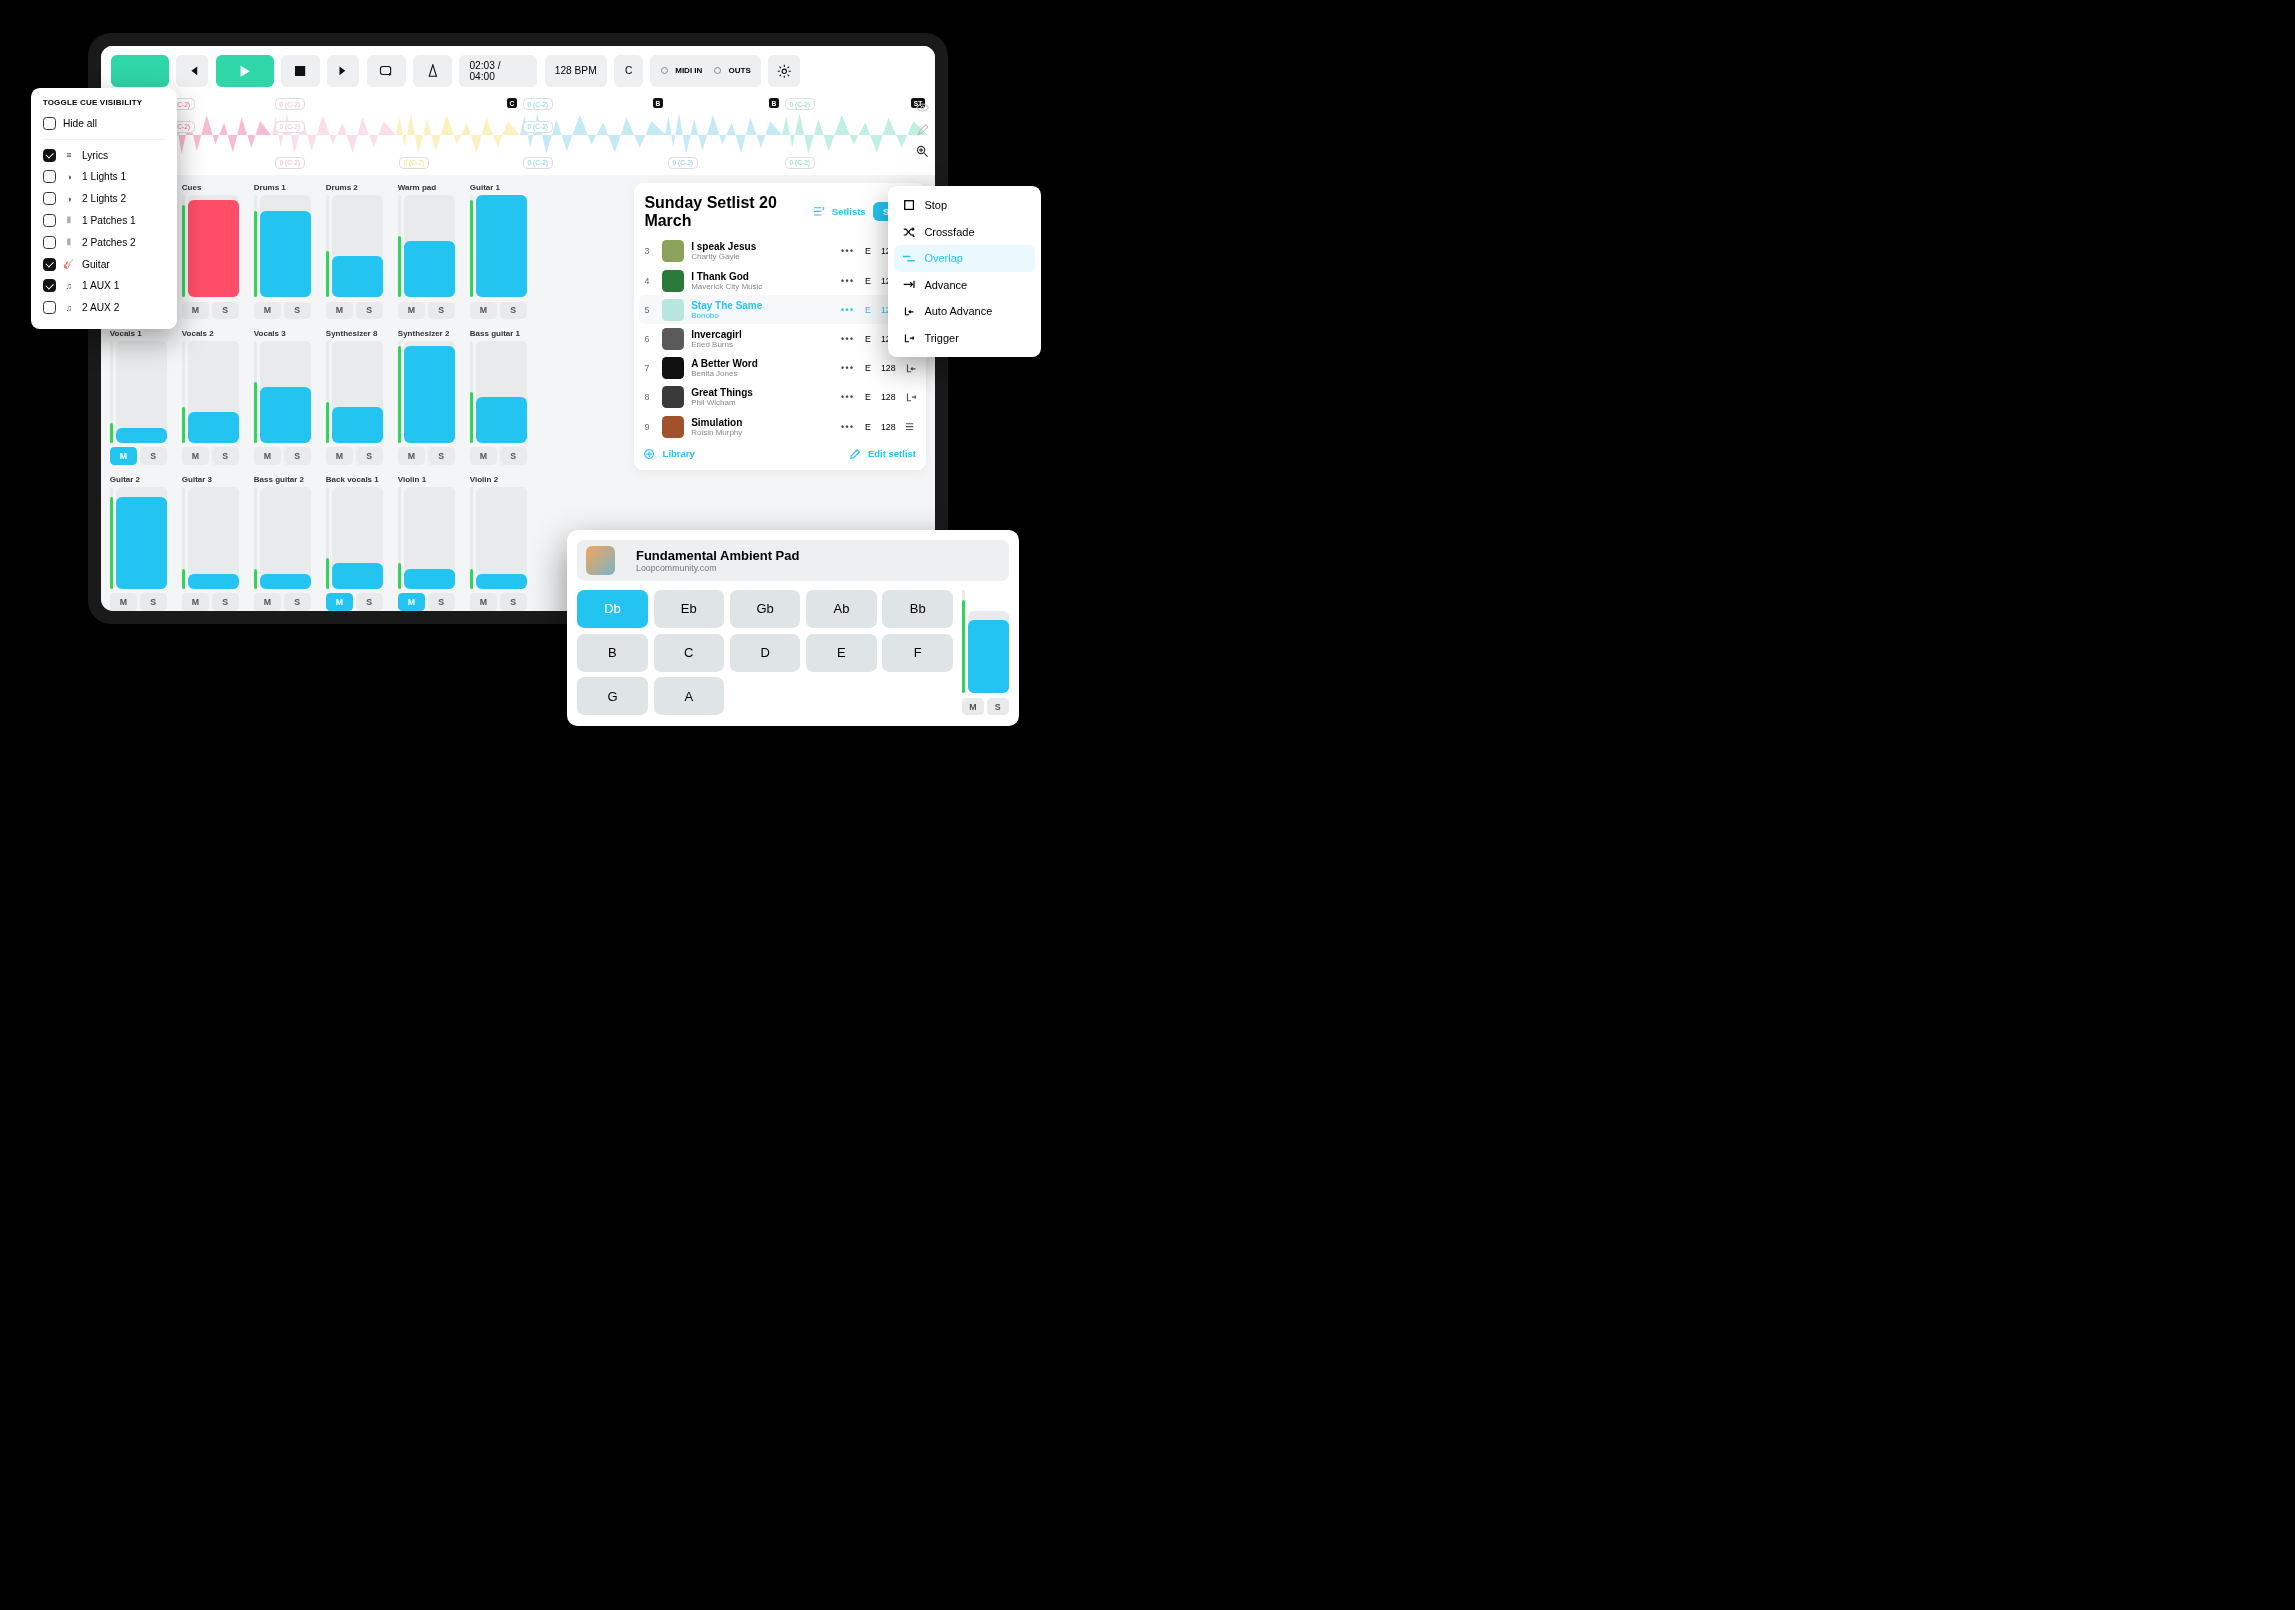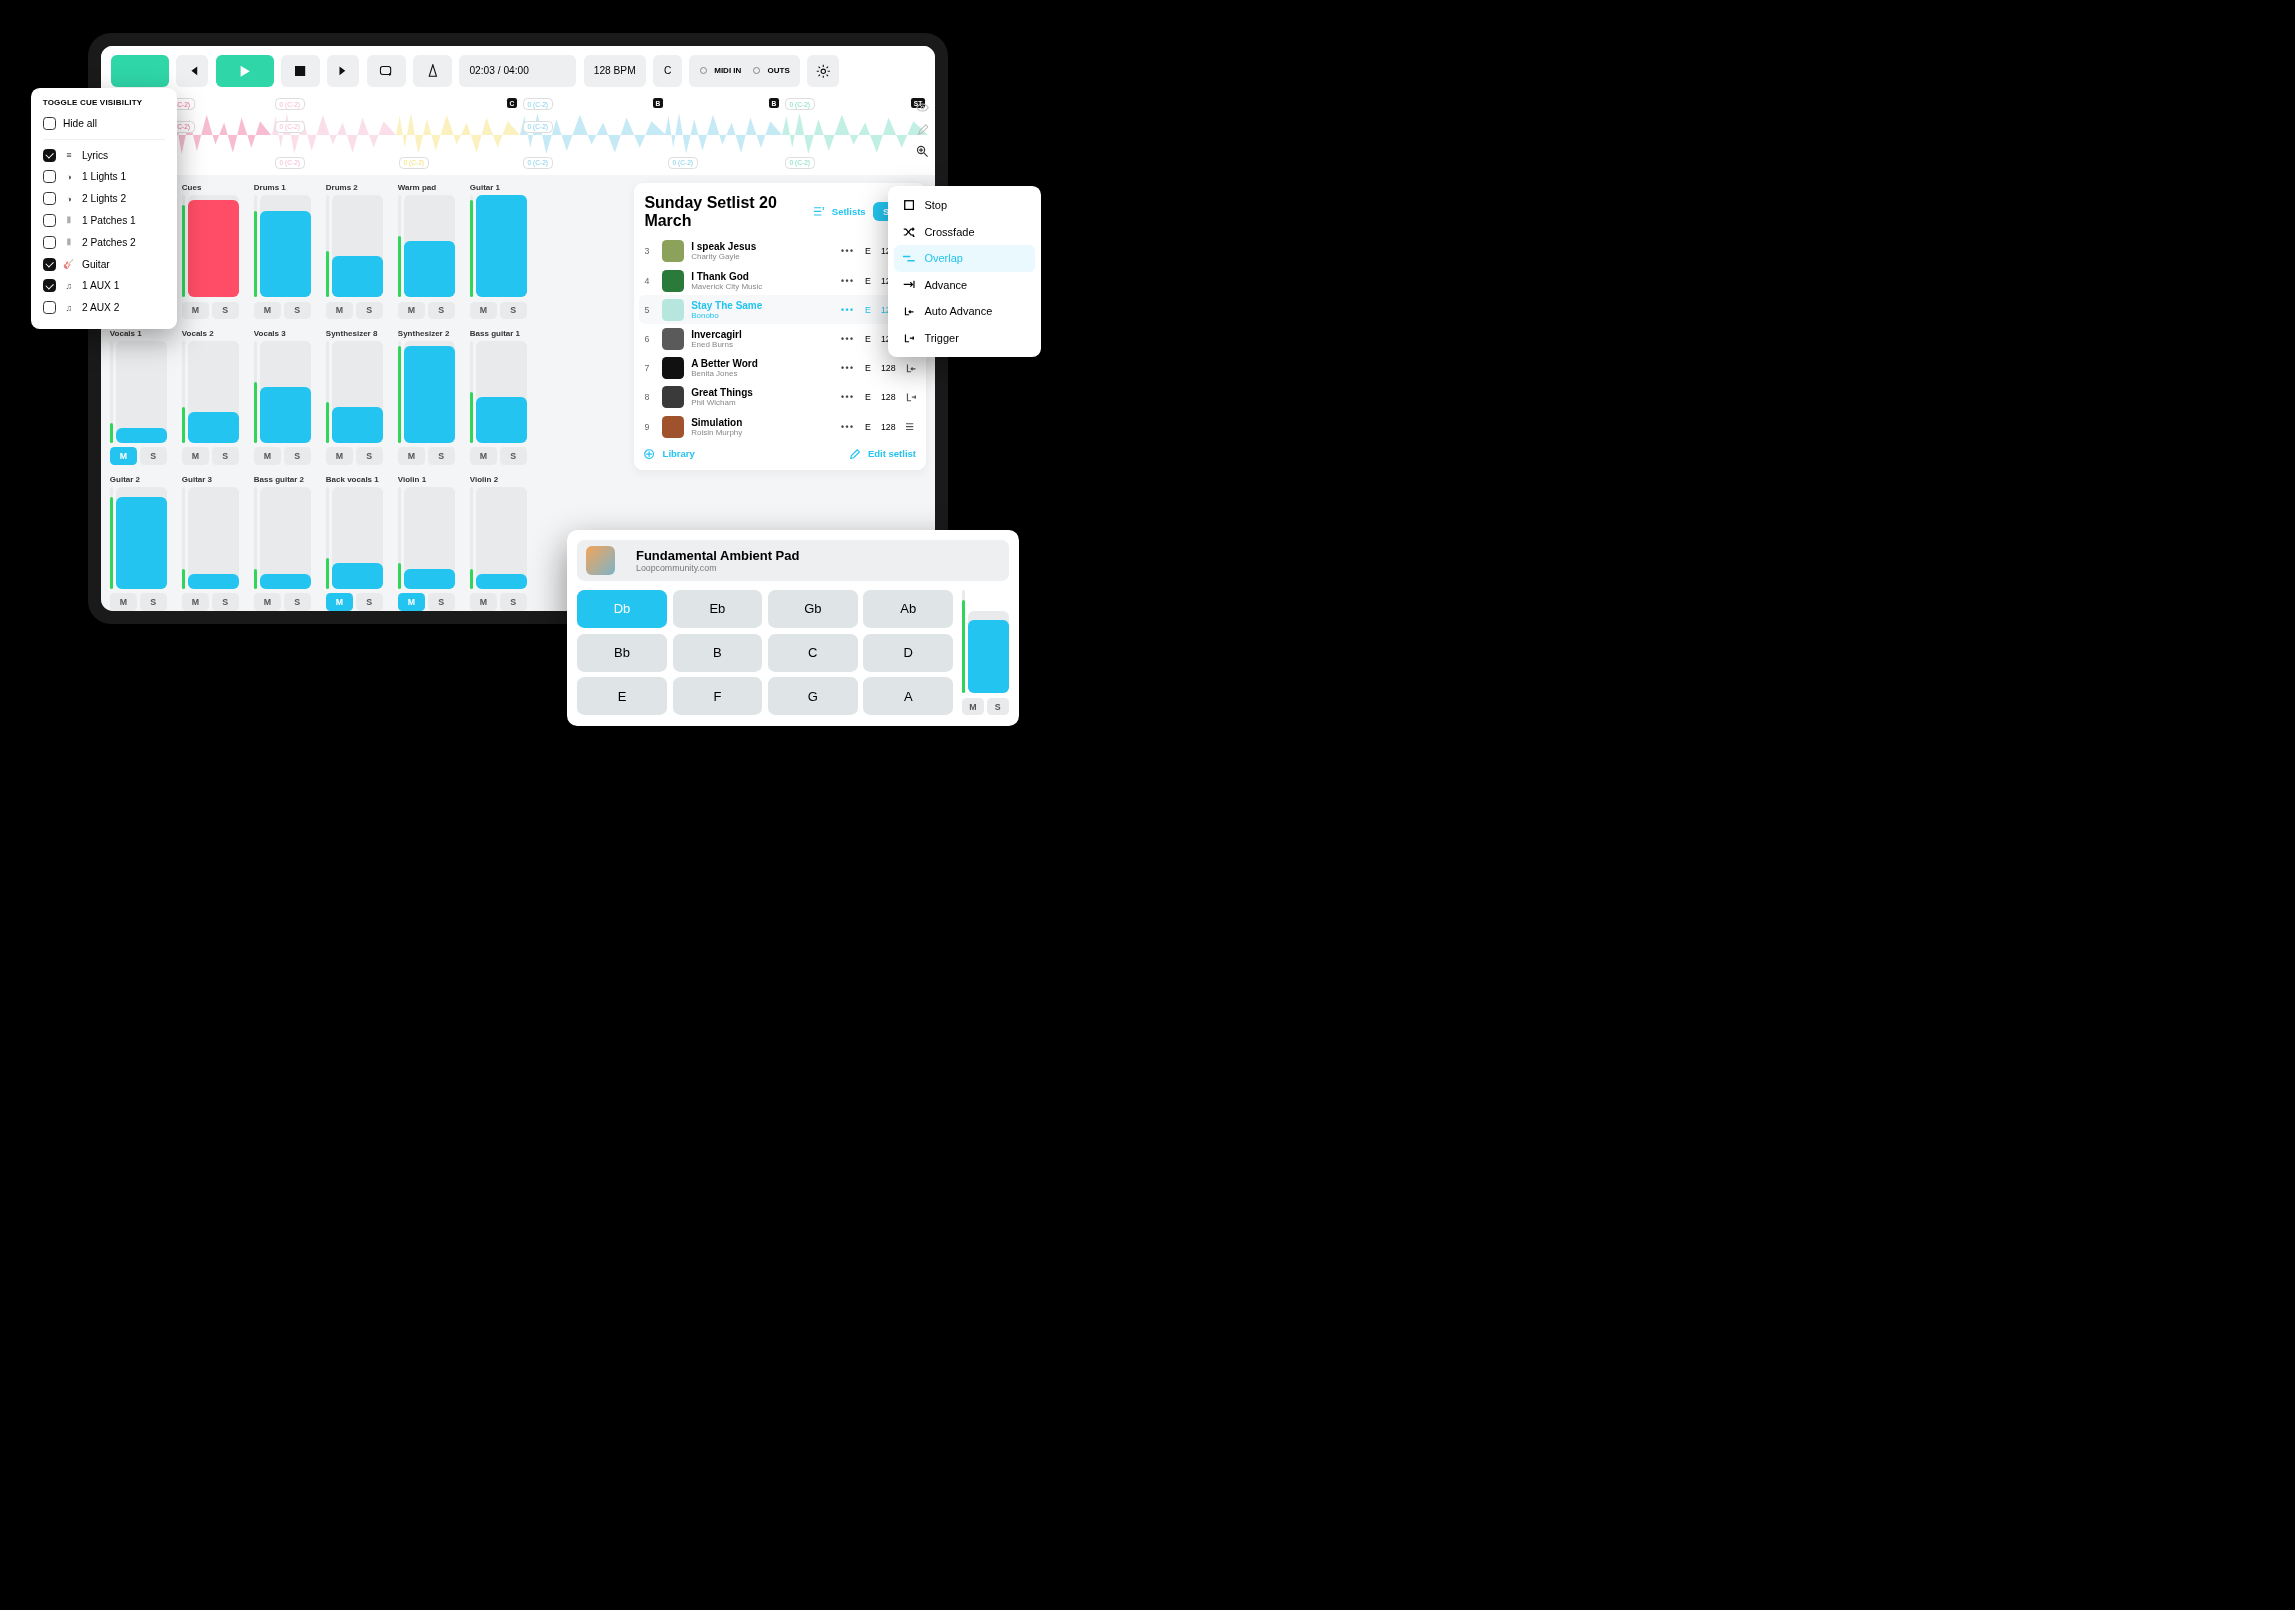--- a/index.html
+++ b/index.html
@@ -86,21 +86,21 @@
 .act-item.active { background:#eaf9fe; color:#23c4ef; }
 .act-ico { width:13px; display:flex; align-items:center; justify-content:center; }
 
 
 .pad-card { position:absolute; right: 51px; bottom: 25.5px; width: 452px; background:#fff; border-radius:10.2px; padding:10.2px; box-shadow:0 14.6px 36px rgba(0,0,0,.45); z-index:15; }
 .pad-head { display:flex; gap:21px; align-items:center; background:#edeff1; border-radius:7.3px; padding:5.8px 8.8px; margin-bottom:8.8px; }
 .pad-cover { width:29px; height:29px; border-radius:5.8px; background:linear-gradient(135deg,#f3a45a,#7db4c8); }
 .pad-title { font-size:13px; font-weight:700; }
 .pad-sub { font-size:8.8px; color:#777; }
 .pad-body { display:flex; gap:8.8px; }
-.keys { flex:1; display:grid; grid-template-columns: repeat(4,1fr); gap:5.8px; }
+.keys { flex:1; display:grid; grid-template-columns: repeat(5,1fr); gap:5.8px; }
 .key { height:38px; border:none; border-radius:7.3px; background:#dfe4e7; font-size:13px; font-weight:500; cursor:pointer; }
 .key.on { background:#23c4ef; color:#fff; }
 .pad-fader { width:47px; display:flex; flex-direction:column; }
 .pad-fader-area { flex:1; display:flex; gap:2.9px; align-items:flex-end; }
 .pad-fader .fader { height:82px; }
 
 svg { display:block; }
 </style>
 </head>
 <body>
@@ -134,21 +134,21 @@
         <svg width="14.6" height="11.7" viewBox="0 0 20 16">
             <rect x="2" y="2" width="14" height="11" rx="3" fill="none" stroke="#111" stroke-width="1.5"></rect>
             <path d="M14 15l3-2-3-2z" fill="#111"></path>
           </svg>
       </button>
       <button class="tbtn w54">
         <svg width="11.7" height="13" viewBox="0 0 16 18">
             <path d="M8 1L3 17h10L8 1z" fill="none" stroke="#111" stroke-width="1.5"></path>
           </svg>
       </button>
-      <div class="tcell" style="width:117px">02:03 / 04:00</div>
+      <div class="tcell" style="width:78px">02:03 / 04:00</div>
       <div class="tcell">128 BPM</div>
       <div class="tcell" style="width:29px;justify-content:center">C</div>
       <div class="midi-pair">
         <span class="midi-dot"></span>
         <span style="line-height:1">MIDI IN</span>
         <span class="midi-dot" style="margin-left:4.4px"></span>
         <span>OUTS</span>
       </div>
       <button class="tbtn w44">
         <svg width="14.6" height="14.6" viewBox="0 0 20 20">

